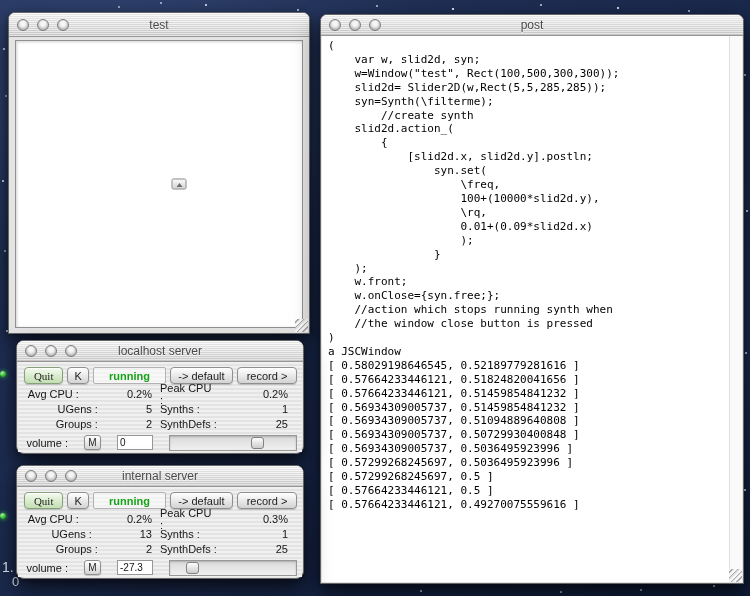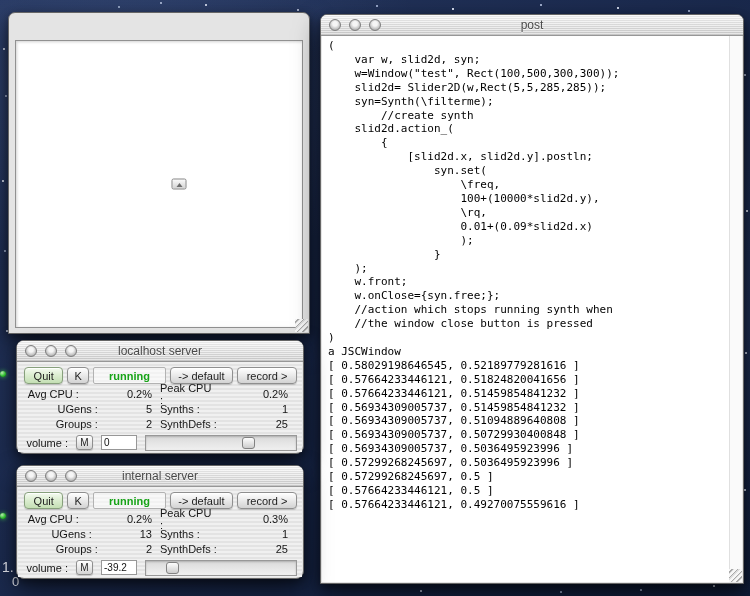--- a/index.html
+++ b/index.html
@@ -80,36 +80,36 @@
   #win-internal  { left:16px; top:465px; }
   .server-body { position:absolute; top:21px; left:1px; right:1px; bottom:1px;
     background: repeating-linear-gradient(180deg, #f0f0f0 0 2px, #e3e3e3 2px 4px); }
   .srv-buttons { display:flex; align-items:center; padding:5px 5px 2px 6px; gap:4px; }
   .aqua-btn { height:17px; border:1px solid #8f8f8f; border-radius:4px;
     background: linear-gradient(180deg,#ffffff,#ececec 45%,#d3d3d3);
     box-shadow: 0 1px 1px rgba(0,0,0,.18), inset 0 1px 0 rgba(255,255,255,.9);
     font-size:11px; color:#1e1e1e; display:flex; align-items:center; justify-content:center;
     cursor:default; white-space:nowrap; }
   .btn-quit { width:40px; border-color:#87a07c;
-    background: linear-gradient(180deg,#f5fbf1,#ddeed2 45%,#c4dfb4); }
+    background: linear-gradient(180deg,#f5fbf1,#ddeed2 45%,#c4dfb4); font-family: Liberation Serif, serif; }
   .btn-k { width:22px; }
   .status-box { width:74px; height:17px; border:1px solid #b2b2b2; border-radius:2px;
     background: rgba(255,255,255,.55);
     display:flex; align-items:center; justify-content:center;
     font-size:11px; font-weight:bold; }
   .btn-default { width:64px; }
   .btn-record { width:61px; }
   .stat-row { display:flex; align-items:center; height:15px; padding:0 6px;
     font-size:11px; color:#161616; }
   .stat-cell { display:flex; align-items:center; width:50%; }
   .cell-l .stat-label { width:84px; text-align:right; }
   .cell-r .stat-label { width:88px; text-align:left; }
   .stat-value { margin-left:4px;padding-left:44px; }
   .stat-unit { margin-left:auto; margin-right:8px; }
-  .vol-row { display:flex; align-items:center; gap:8px; padding:2px 5px 0 6px; height:21px; }
+  .vol-row { display:flex; align-items:center; gap:16px; padding:2px 5px 0 6px; height:21px; }
   .vol-label { font-size:11px; color:#161616; width:44px; text-align:right; white-space:nowrap; }
   .mute-btn { width:17px; height:15px; font-size:10px; border-radius:3px; }
   .vol-field { width:36px; height:15px; background:#fff; border:1px solid #979797;
     font-size:10px; color:#111; display:flex; align-items:center; padding-left:2px; }
   .vol-slider { position:relative; flex:1; height:16px; border:1px solid #989898;
     background: linear-gradient(180deg,#d9d9d9,#f1f1f1);
     box-shadow: inset 0 1px 2px rgba(0,0,0,.2); }
   .vol-thumb { position:absolute; top:1px; width:13px; height:12px;
     background: linear-gradient(180deg,#fdfdfd,#cdcdcd); border:1px solid #828282; border-radius:3px; }
 </style>
@@ -117,20 +117,28 @@
 <body>
 
 <div id="desktop">
   <span class="stars"></span>
   <span class="led led1"></span>
   <span class="led led2"></span>
   <span class="stray stray1">1.</span>
   <span class="stray stray2">0</span>
 
   <div class="window" id="win-test">
+    <div class="titlebar tall">
+      <div class="tl-buttons">
+        <span class="tl-btn"></span>
+        <span class="tl-btn"></span>
+        <span class="tl-btn"></span>
+      </div>
+      <span class="title">test</span>
+    </div>
     <div class="slider2d">
       <div class="s2d-handle"></div>
     </div>
     <div class="grip"></div>
   </div>
 
   <div class="window" id="win-post">
     <div class="titlebar">
       <div class="tl-buttons">
         <span class="tl-btn"></span>
@@ -292,20 +300,20 @@
         </div>
         <div class="stat-cell cell-r">
           <span class="stat-label">SynthDefs :</span>
           <span class="stat-value">25</span>
           <span class="stat-unit"></span>
         </div>
       </div>
       <div class="vol-row">
         <span class="vol-label">volume :</span>
         <div class="aqua-btn mute-btn">M</div>
-        <div class="vol-field">-39.2</div>
+        <div class="vol-field">-27.3</div>
         <div class="vol-slider">
           <div class="vol-thumb" style="left: 13%;"></div>
         </div>
       </div>
     </div>
   </div>
 </div>
 
 </body></html>

